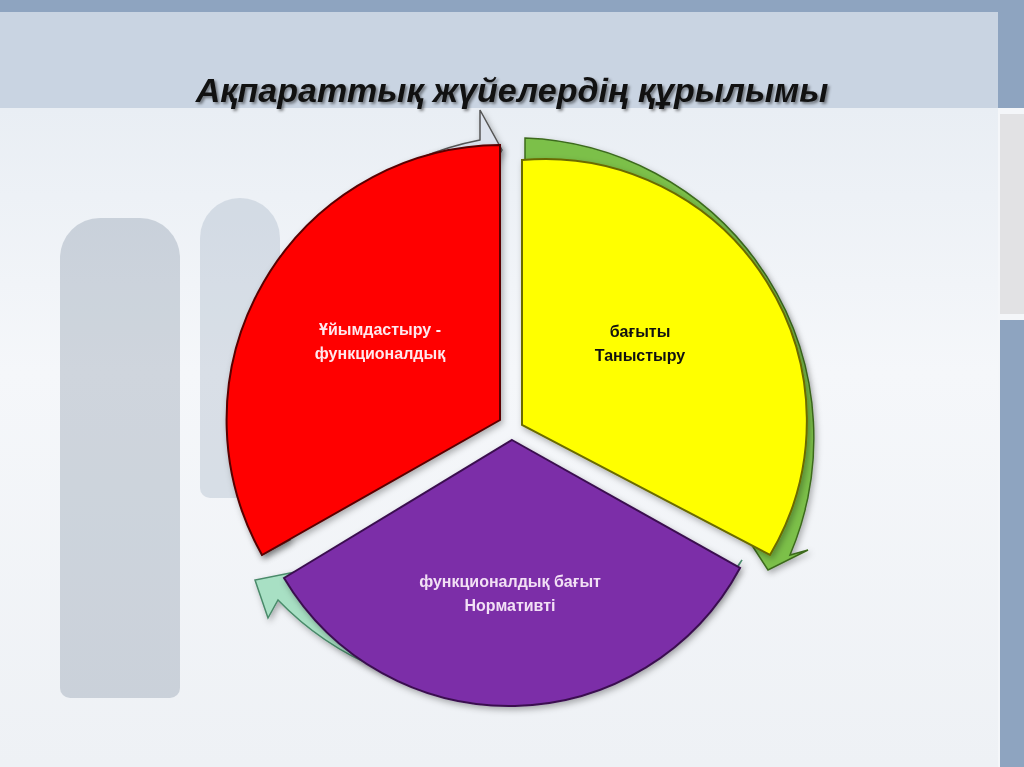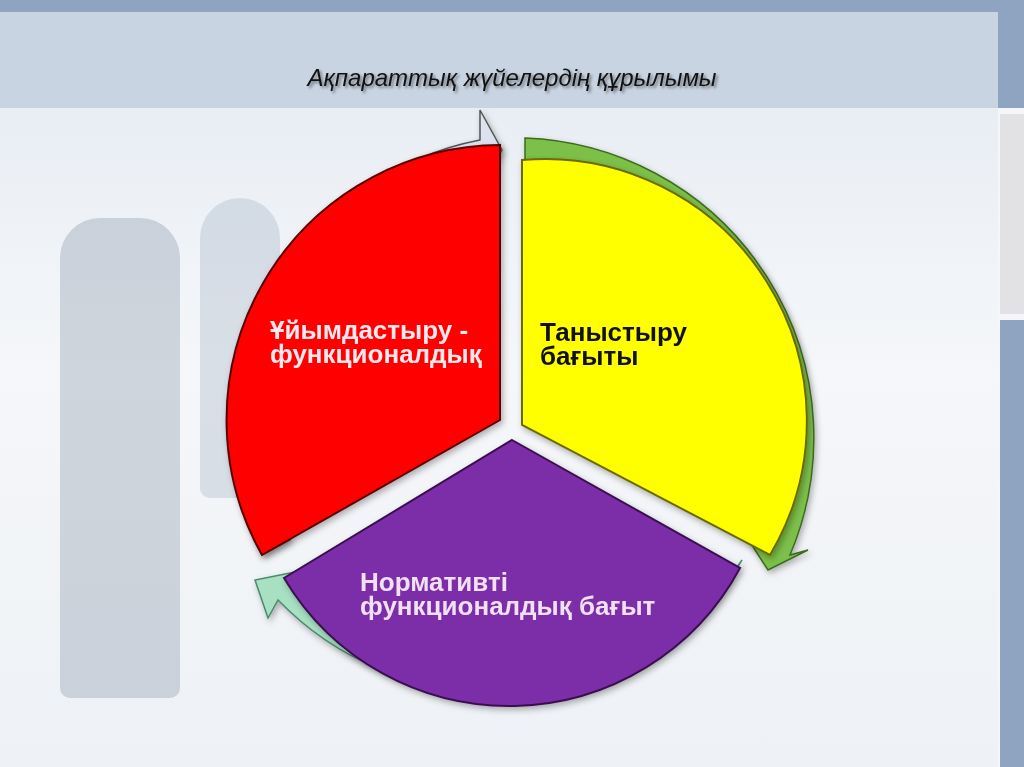--- a/index.html
+++ b/index.html
@@ -6,24 +6,24 @@
   body { width:1024px; height:767px; position:relative; overflow:hidden; background:#f4f6f9; font-family:"Liberation Sans", sans-serif; }
   .topbar { position:absolute; left:0; top:0; width:1024px; height:12px; background:#8ea4c0; }
   .titlebar { position:absolute; left:0; top:12px; width:998px; height:96px; background:#c9d4e2; }
   .right-strip-top { position:absolute; left:998px; top:12px; width:26px; height:96px; background:#8ea4c0; }
   .right-strip-mid { position:absolute; left:1000px; top:114px; width:24px; height:200px; background:#e2e2e4; }
   .right-strip-bot { position:absolute; left:1000px; top:320px; width:24px; height:447px; background:#8ea4c0; }
   .bg-photo { position:absolute; left:0; top:108px; width:998px; height:659px;
     background: linear-gradient(180deg, #e9eef4 0%, #f5f7fa 40%, #eef1f5 100%); }
   .figure { position:absolute; opacity:0.28; border-radius:40px 40px 10px 10px; }
   .title { position:absolute; left:0; width:1024px; top:48px; text-align:center;
-    font-size:24px; font-weight:normal; font-style:italic; color:#111;
+    font-size:34px; font-weight:bold; font-style:italic; color:#111;
     text-shadow: 2px 2px 3px rgba(0,0,0,0.45); }
   svg.diagram { position:absolute; left:0; top:0; }
-  .label { position:absolute; font-weight:bold; font-size:26px; line-height:24px; }
+  .label { position:absolute; text-align:center; font-weight:bold; font-size:16px; line-height:24px; }
 </style>
 </head>
 <body>
 
 <div class="topbar"></div>
 <div class="titlebar"></div>
 <div class="right-strip-top"></div>
 <div class="right-strip-mid"></div>
 <div class="right-strip-bot"></div>
 
@@ -54,19 +54,19 @@
   <path filter="url(#sh)" d="M 500 420 L 500 145 A 275 275 0 0 0 262 555 Z" fill="#ff0000" stroke="#5a0000" stroke-width="2"></path>
   <path filter="url(#sh)" d="M 522 425 L 522 160 A 262 262 0 0 1 770 555 Z" fill="#ffff00" stroke="#6b6b00" stroke-width="2"></path>
   <path filter="url(#sh)" d="M 512 440 L 740 568 A 262 262 0 0 1 284 578 Z" fill="#7b2fa8" stroke="#3b1050" stroke-width="2"></path>
 </svg>
 
 <div class="label" style="left:270px;top:318px;width:220px;color:#ffe8ee;">
   <div>Ұйымдастыру -</div>
   <div>функционалдық</div>
 </div>
 <div class="label" style="left:540px;top:320px;width:200px;color:#111;">
+  <div>бағыты</div>
   <div>Таныстыру</div>
-  <div>бағыты</div>
 </div>
 <div class="label" style="left:360px;top:570px;width:300px;color:#f2e0f5;">
+  <div>функционалдық бағыт</div>
   <div>Нормативті</div>
-  <div>функционалдық бағыт</div>
 </div>
 
 </body></html>

